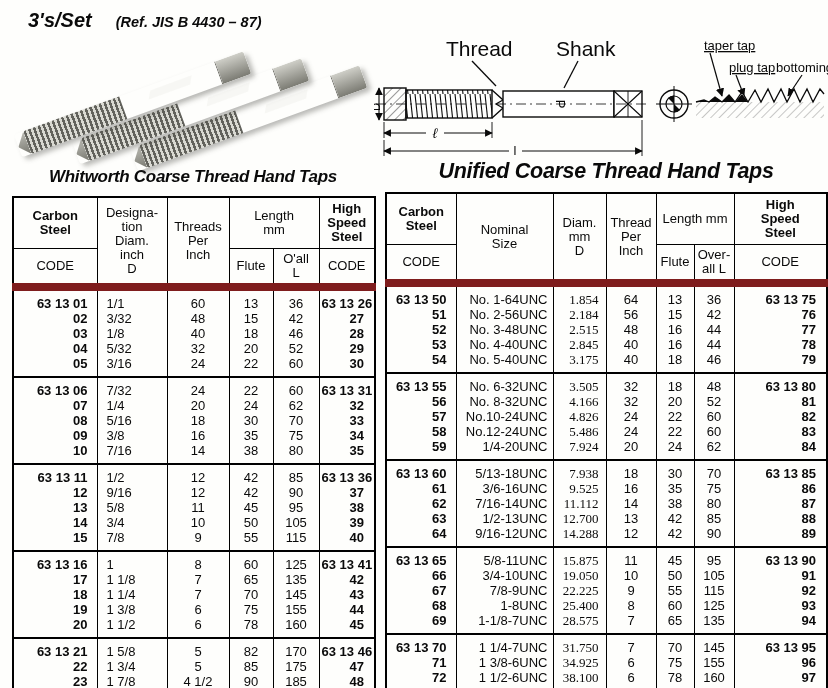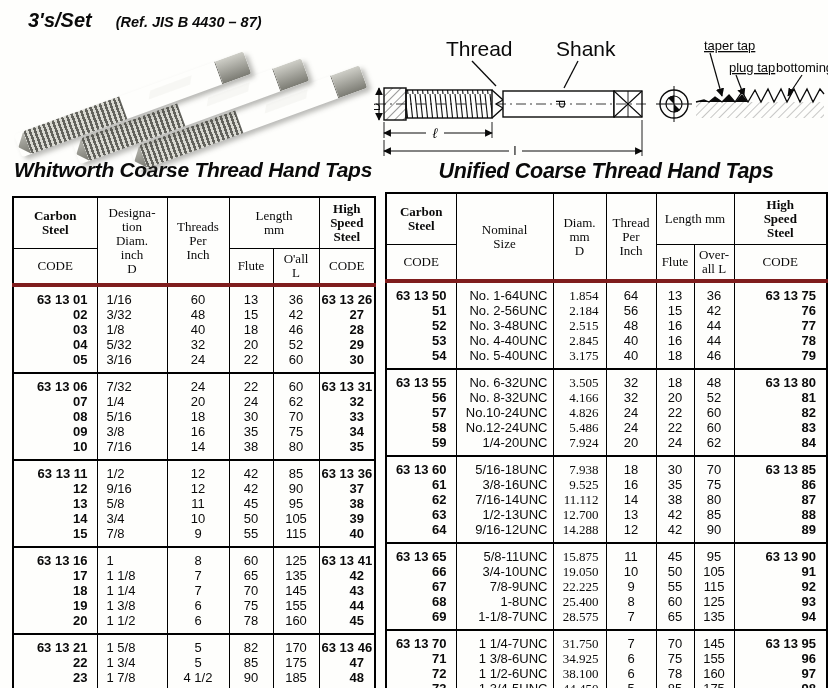--- a/index.html
+++ b/index.html
@@ -35,38 +35,38 @@
   }
   .tap-shank{flex:1;background:linear-gradient(#ececе6,#e9e9e3 35%,#97978f);position:relative;}
   .tap-shank::after{
     content:"";position:absolute;left:28%;top:20%;width:44%;height:34%;
     background:#f6f6f2;opacity:.85;transform:skewX(-30deg);
   }
   .tap-square{width:30px;background:linear-gradient(#cfcfc8,#7b7b73);border-left:1px solid #6d6d66;border-radius:0 3px 3px 0;}
 
   
   .sec-title{position:absolute;font-style:italic;font-weight:bold;text-align:center;letter-spacing:-0.3px;}
-  .sec-title.whit{left:10px;top:158px;width:366px;font-size:21px;}
+  .sec-title.whit{left:10px;top:167px;width:366px;font-size:17px;}
   .sec-title.uni{left:384px;top:159px;width:444px;font-size:21.5px;}
 
   
   .tbl-wrap{position:absolute;}
   .tbl-wrap.whit{left:12px;top:196px;width:362px;}
   .tbl-wrap.uni{left:385px;top:192px;width:441px;}
   table.spec{
     border-collapse:collapse;table-layout:fixed;width:100%;
     border:2px solid #000;font-size:13px;
   }
   table.spec th{
     border:1.5px solid #000;font-size:13px;line-height:14px;
     white-space:pre-line;text-align:center;vertical-align:middle;
     font-weight:normal;padding:2px 1px;
   }
   table.spec th.bold{font-weight:bold;}
-  table.spec thead{border-bottom:4px solid #7f1d1d;font-family:Liberation Serif, serif;}
+  table.spec thead{border-bottom:8px solid #7f1d1d;}
   table.spec thead tr.r1 th{height:46px;}
   table.spec thead tr.r2 th{height:30px;}
   table.spec tbody.group{border-top:2px solid #000;}
   table.spec td{
     border-left:1.5px solid #000;border-right:1.5px solid #000;
     line-height:15px;padding:0 2px;text-align:center;white-space:nowrap;
     font-size:13px;
   }
   table.spec tbody.group tr:first-child td{padding-top:5px;}
   table.spec tbody.group tr:last-child td{padding-bottom:5px;}
@@ -209,21 +209,21 @@
         <th>CODE</th>
         <th>Flute</th>
         <th>O'all
 L</th>
         <th>CODE</th>
       </tr>
     </thead>
   <tbody class="group">
         <tr>
           <td>63 13 01</td>
-          <td>1/16</td>
+          <td>1/1</td>
           <td>60</td>
           <td>13</td>
           <td>36</td>
           <td>63 13 26</td>
         </tr>
         <tr>
           <td>02</td>
           <td>3/32</td>
           <td>48</td>
           <td>15</td>
@@ -545,30 +545,30 @@
           <td>7.924</td>
           <td>20</td>
           <td>24</td>
           <td>62</td>
           <td>84</td>
         </tr>
       </tbody>
       <tbody class="group">
         <tr>
           <td>63 13 60</td>
-          <td>5/16-18UNC</td>
+          <td>5/13-18UNC</td>
           <td>7.938</td>
           <td>18</td>
           <td>30</td>
           <td>70</td>
           <td>63 13 85</td>
         </tr>
         <tr>
           <td>61</td>
-          <td>3/8-16UNC</td>
+          <td>3/6-16UNC</td>
           <td>9.525</td>
           <td>16</td>
           <td>35</td>
           <td>75</td>
           <td>86</td>
         </tr>
         <tr>
           <td>62</td>
           <td>7/16-14UNC</td>
           <td>11.112</td>

